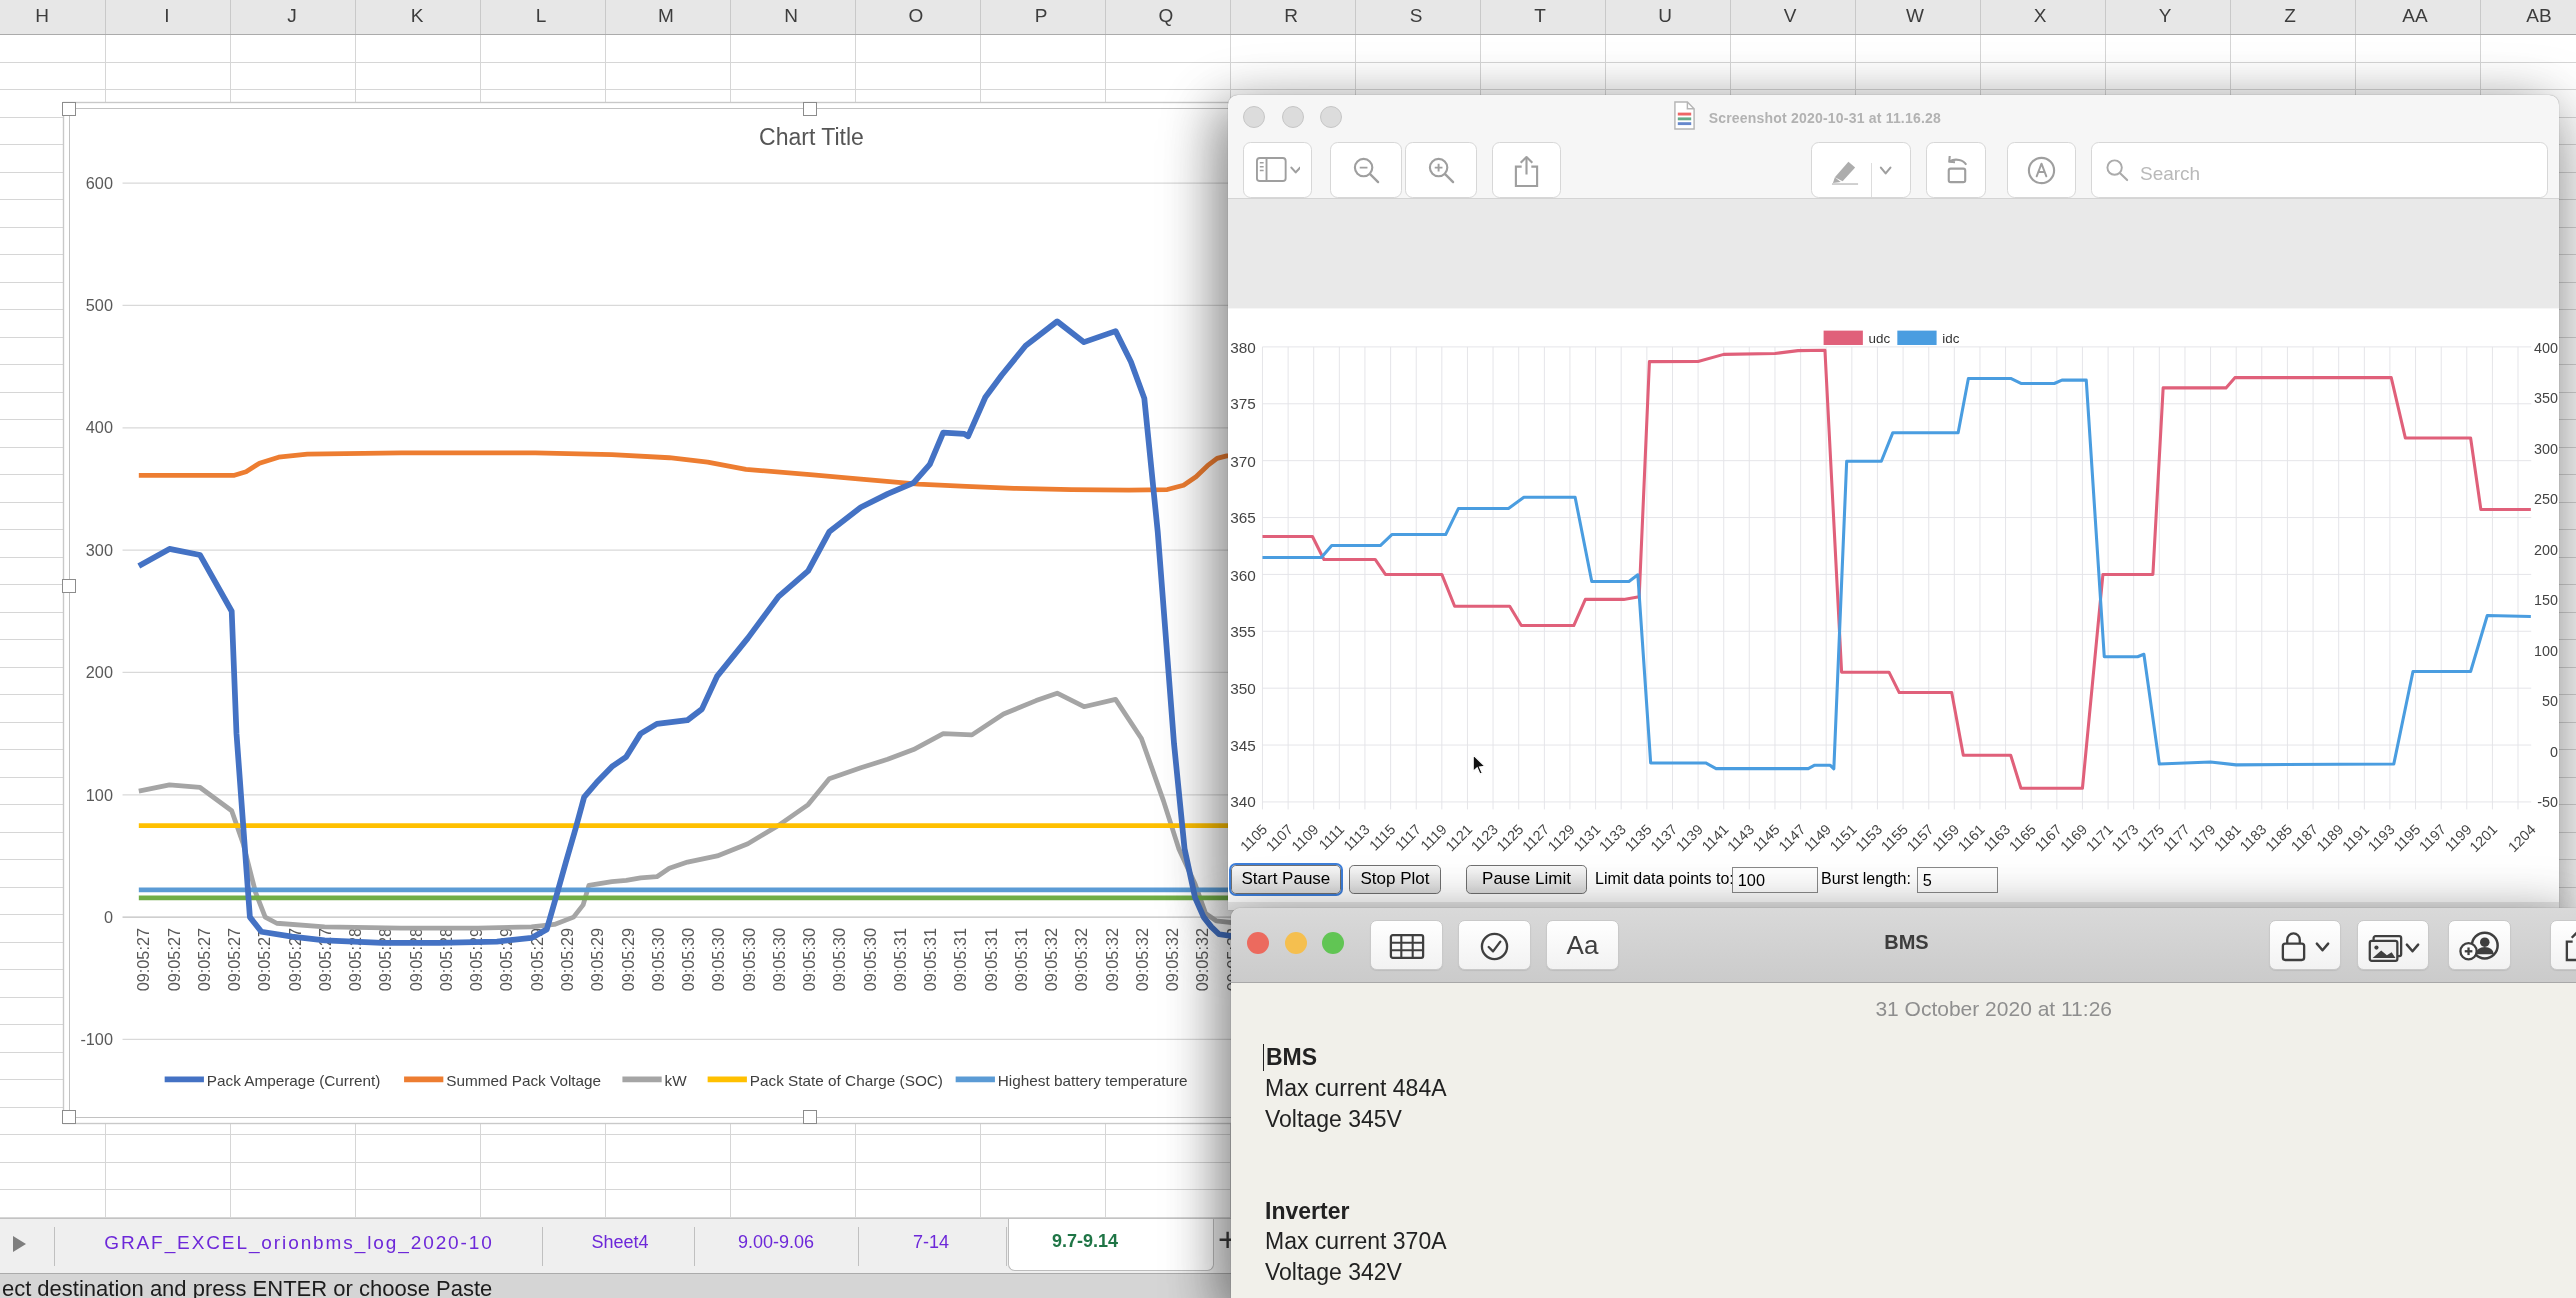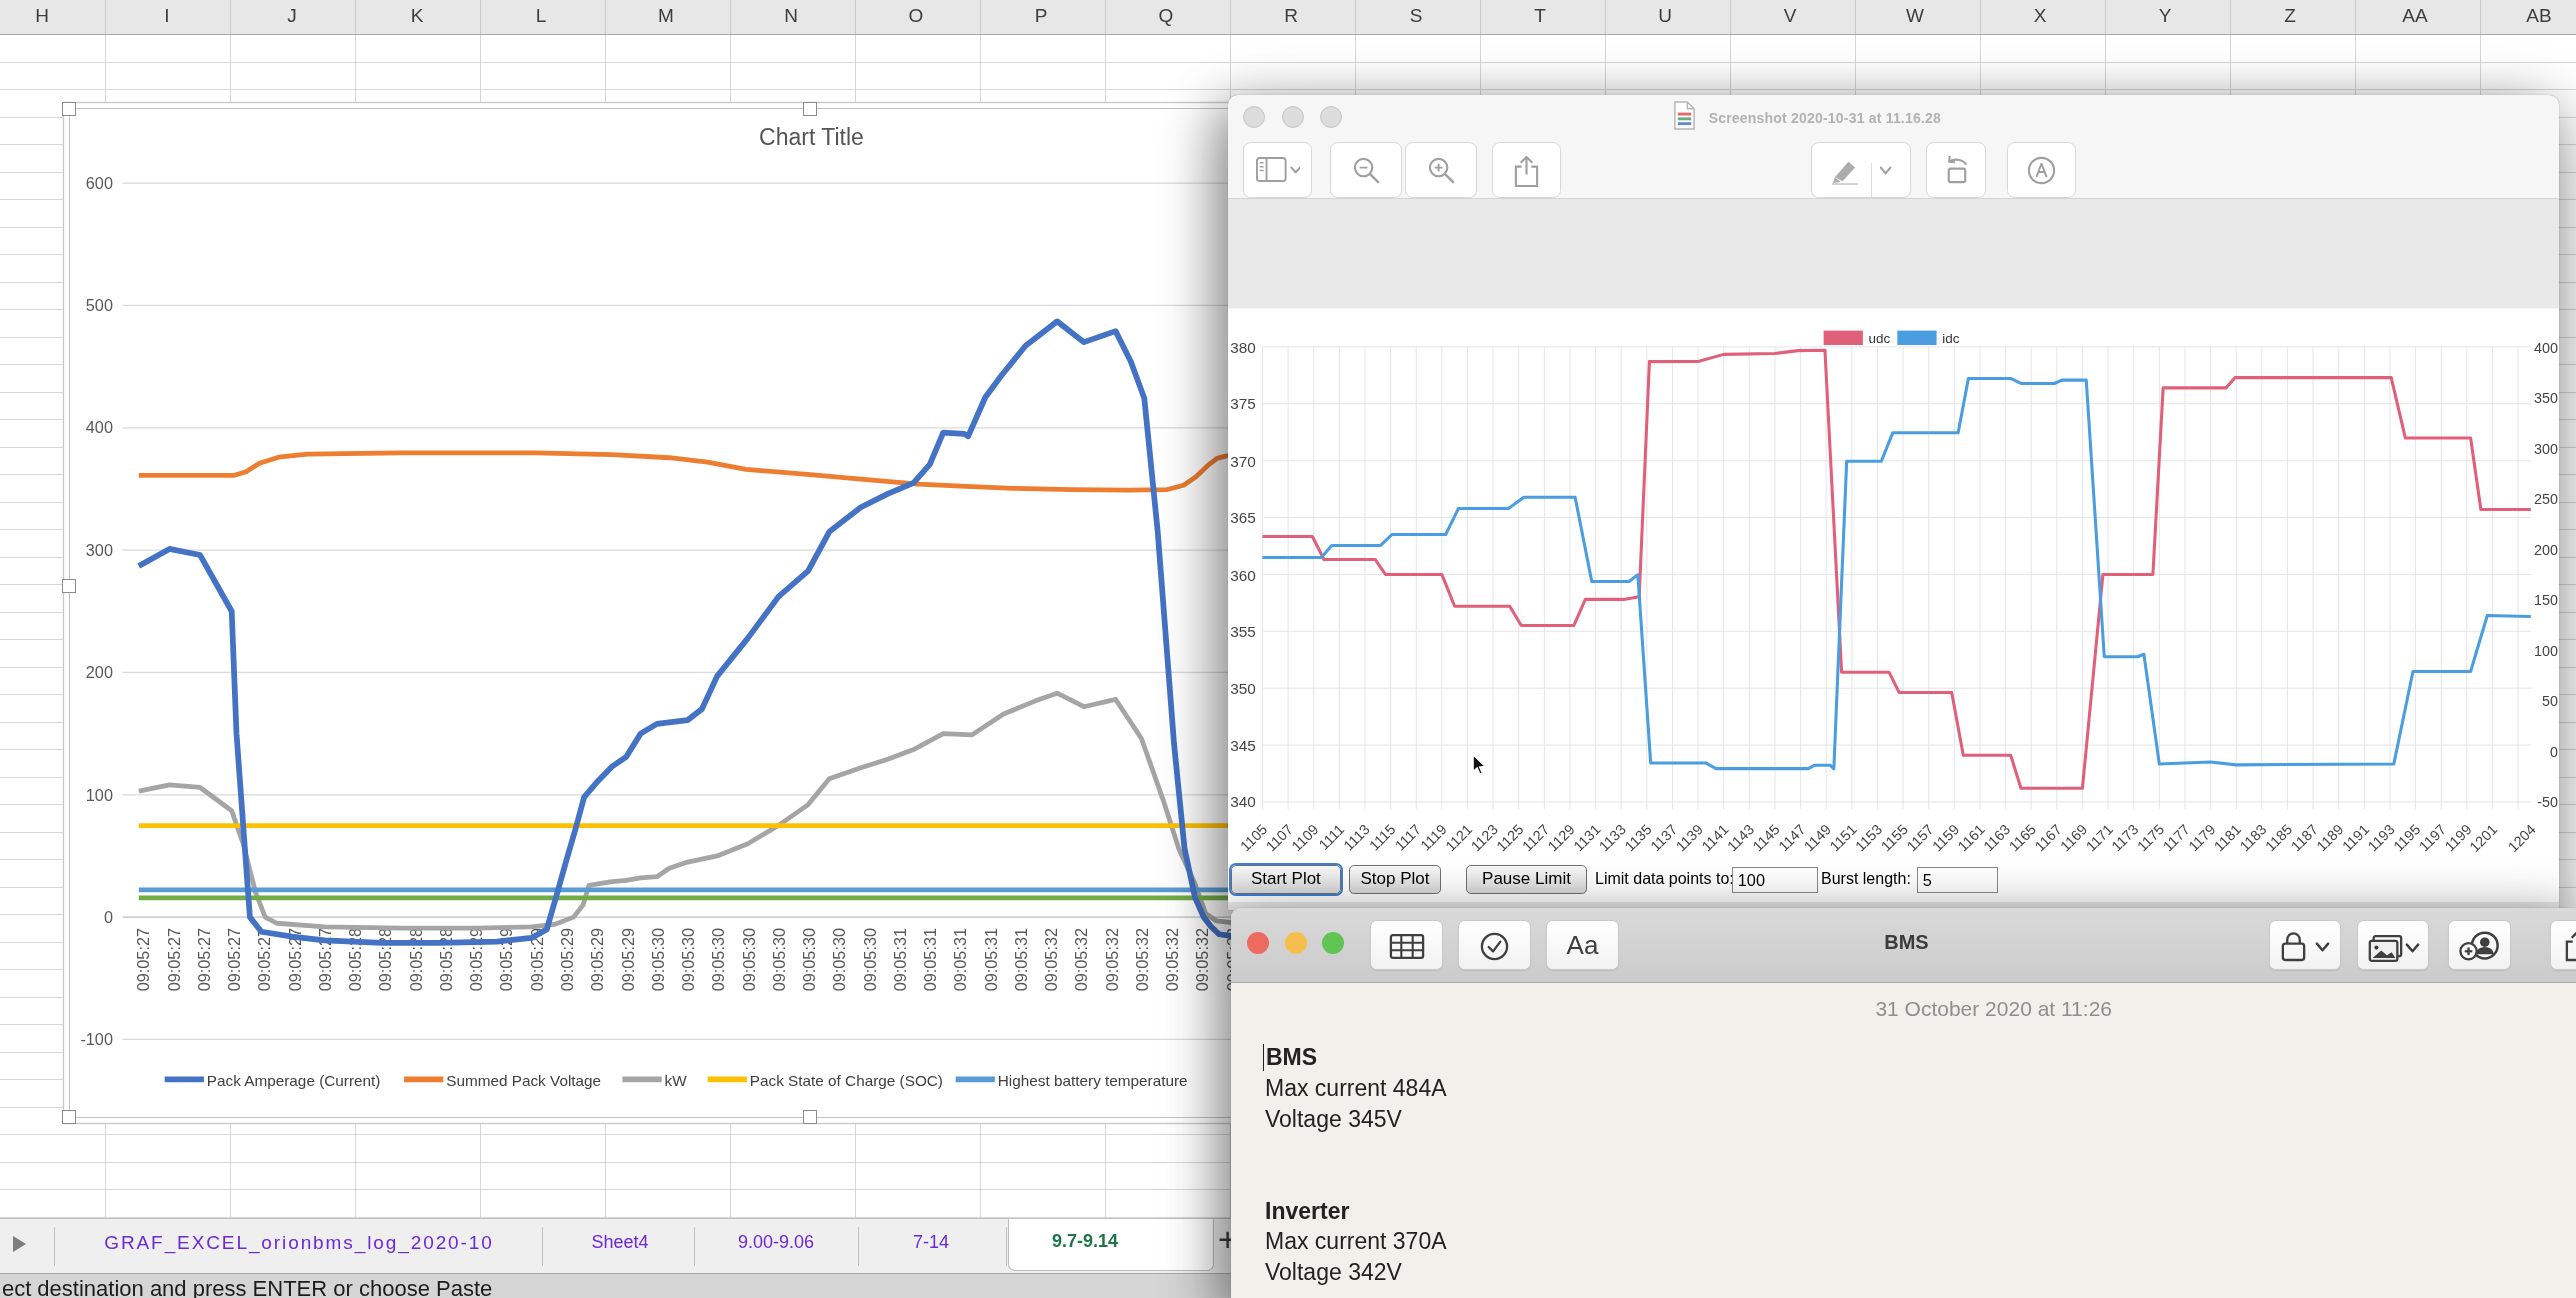--- a/index.html
+++ b/index.html
@@ -213,20 +213,24 @@
       </svg></div>
   <div class="pvbtn" style="left:698px;width:60px;padding-top:12.4px"><svg width="33" height="31" viewBox="0 0 34 32">
         <rect x="9" y="14" width="17" height="14" rx="2" fill="none" stroke="#9f9f9f" stroke-width="2.2"></rect>
         <path d="M27 10 A 11 8 0 0 0 10 6.5" fill="none" stroke="#9f9f9f" stroke-width="2.2"></path>
         <path d="M10 1 L9.5 7 L15.5 7.5" fill="none" stroke="#9f9f9f" stroke-width="2.2" stroke-linejoin="round"></path>
       </svg></div>
   <div class="pvbtn" style="left:779px;width:69px;padding-top:12.4px"><svg width="31" height="31" viewBox="0 0 32 32">
         <circle cx="16" cy="16" r="13" fill="none" stroke="#9f9f9f" stroke-width="2.2"></circle>
         <path d="M11 22 L16 9 L21 22 M12.8 17.5 H19.2" fill="none" stroke="#9f9f9f" stroke-width="2" stroke-linejoin="round" stroke-linecap="round"></path>
       </svg></div>
+  <div class="pvbtn" style="left:863px;width:457px;text-align:left;padding:15.3px 0 0 13.4px"><svg width="25" height="25" viewBox="0 0 26 26">
+        <circle cx="10" cy="10" r="7.5" fill="none" stroke="#ababab" stroke-width="2"></circle>
+        <line x1="16" y1="16" x2="23" y2="23" stroke="#ababab" stroke-width="2.2" stroke-linecap="round"></line>
+      </svg><span style="font-size:19px;color:#b9b9b9;vertical-align:3.8px;margin-left:9.6px">Search</span></div>
   <div id="pvgray"></div>
   <div id="pvwhite"></div>
   <div id="pvbottom"></div>
   <svg style="position:absolute;left:0;top:0" width="1331" height="815" viewBox="1282 99 1390 851">
   <line x1="1318.0" y1="362" x2="1318.0" y2="845" stroke="#e4e4e8" stroke-width="1"></line>
       <line x1="1344.8" y1="362" x2="1344.8" y2="845" stroke="#e4e4e8" stroke-width="1"></line>
       <line x1="1371.5" y1="362" x2="1371.5" y2="845" stroke="#e4e4e8" stroke-width="1"></line>
       <line x1="1398.3" y1="362" x2="1398.3" y2="845" stroke="#e4e4e8" stroke-width="1"></line>
       <line x1="1425.0" y1="362" x2="1425.0" y2="845" stroke="#e4e4e8" stroke-width="1"></line>
       <line x1="1451.8" y1="362" x2="1451.8" y2="845" stroke="#e4e4e8" stroke-width="1"></line>
@@ -353,21 +357,21 @@
       <text x="0" y="0" transform="translate(2608.5,867) rotate(-45)" font-size="15" fill="#444" text-anchor="end">1201</text>
       <text x="0" y="0" transform="translate(2648.6,867) rotate(-45)" font-size="15" fill="#444" text-anchor="end">1204</text>
   <polyline points="1318.0,560.0 1370.2,560.0 1382.2,584.0 1435.7,584.0 1446.4,599.6 1505.3,599.6 1518.7,632.8 1576.2,632.8 1588.3,653.0 1643.1,653.0 1655.2,625.7 1695.3,625.7 1711.4,623.0 1722.1,377.4 1772.9,377.2 1799.7,369.8 1853.2,368.9 1877.3,365.9 1905.4,365.5 1922.8,701.7 1972.3,701.7 1983.0,723.0 2037.8,723.0 2049.9,788.4 2099.4,788.4 2110.1,822.9 2174.3,822.9 2195.7,599.6 2247.9,599.6 2258.6,404.8 2324.2,404.8 2333.5,394.1 2496.8,394.1 2511.5,457.1 2579.7,457.1 2590.4,531.9 2642.6,531.9" fill="none" stroke="#e0607a" stroke-width="3.2" stroke-linejoin="round"></polyline>
   <polyline points="1318.0,582.0 1379.5,582.0 1390.3,569.5 1441.1,569.5 1453.1,558.0 1509.3,558.0 1522.7,530.7 1574.9,530.7 1591.0,519.0 1644.5,519.0 1661.9,607.0 1700.7,607.0 1710.0,600.0 1723.4,796.5 1780.9,796.5 1791.7,802.4 1888.0,802.4 1894.7,798.8 1910.7,798.8 1914.7,802.6 1928.1,481.4 1964.3,481.4 1976.3,451.6 2044.5,451.6 2055.2,395.0 2099.4,395.0 2110.1,400.2 2144.9,400.2 2152.9,396.7 2178.3,396.7 2197.1,685.6 2231.9,685.6 2238.5,683.0 2254.6,797.5 2308.1,795.5 2334.9,798.5 2499.5,797.5 2519.5,701.0 2579.7,701.0 2597.1,642.5 2642.6,643.5" fill="none" stroke="#4a9de0" stroke-width="3.2" stroke-linejoin="round"></polyline>
   <path d="M1538 788 l0 17.5 4.2 -3.9 2.9 6.6 2.6 -1.1 -2.9 -6.4 5.8 -0.5 Z" fill="#111" stroke="#fcfcfc" stroke-width="1.4"></path>
   <rect x="1904" y="345" width="41" height="15" fill="#e0607a"></rect>
   <text x="1951" y="358" font-size="14" fill="#333">udc</text>
   <rect x="1981" y="345" width="41" height="15" fill="#4a9de0"></rect>
   <text x="2028" y="358" font-size="14" fill="#333">idc</text>
   </svg>
-  <div class="webbtn" style="left:2.9px;width:110px;outline:2.9px solid #3e7fda;outline-offset:0px;">Start Plot</div>
+  <div class="webbtn" style="left:2.9px;width:110px;outline:2.9px solid #3e7fda;outline-offset:0px;">Start Pause</div>
   <div class="webbtn" style="left:121px;width:92px">Stop Plot</div>
   <div class="webbtn" style="left:238px;width:121px">Pause Limit</div>
   <div class="weblab" style="left:367px">Limit data points to:</div>
   <div class="webinp" style="left:504px;width:86px">100</div>
   <div class="weblab" style="left:593px">Burst length:</div>
   <div class="webinp" style="left:689px;width:81px">5</div>
 </div>
 
 <div id="nt" class="mwin">
   <div id="nthead">

